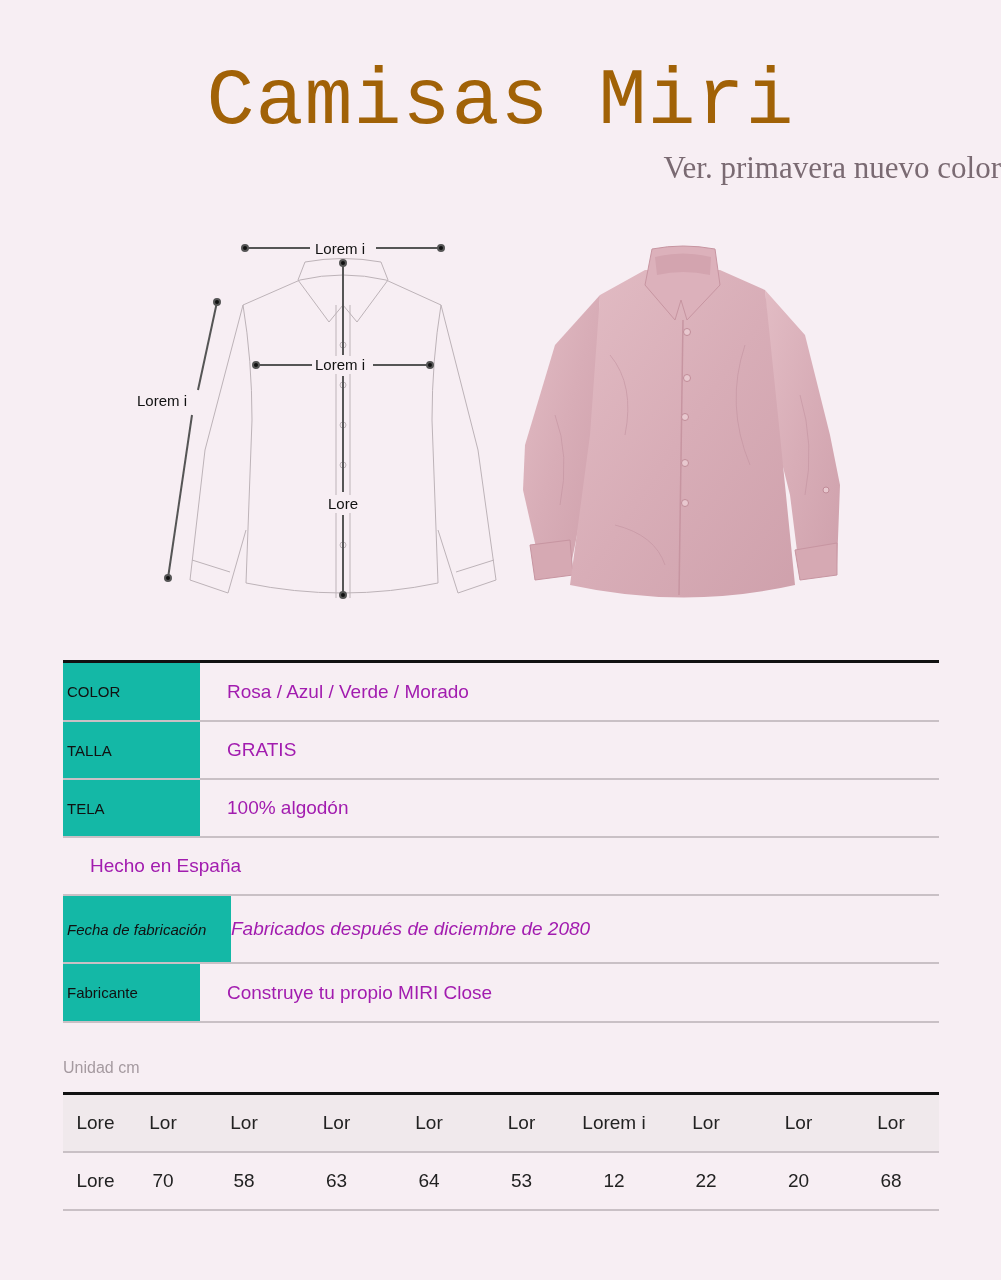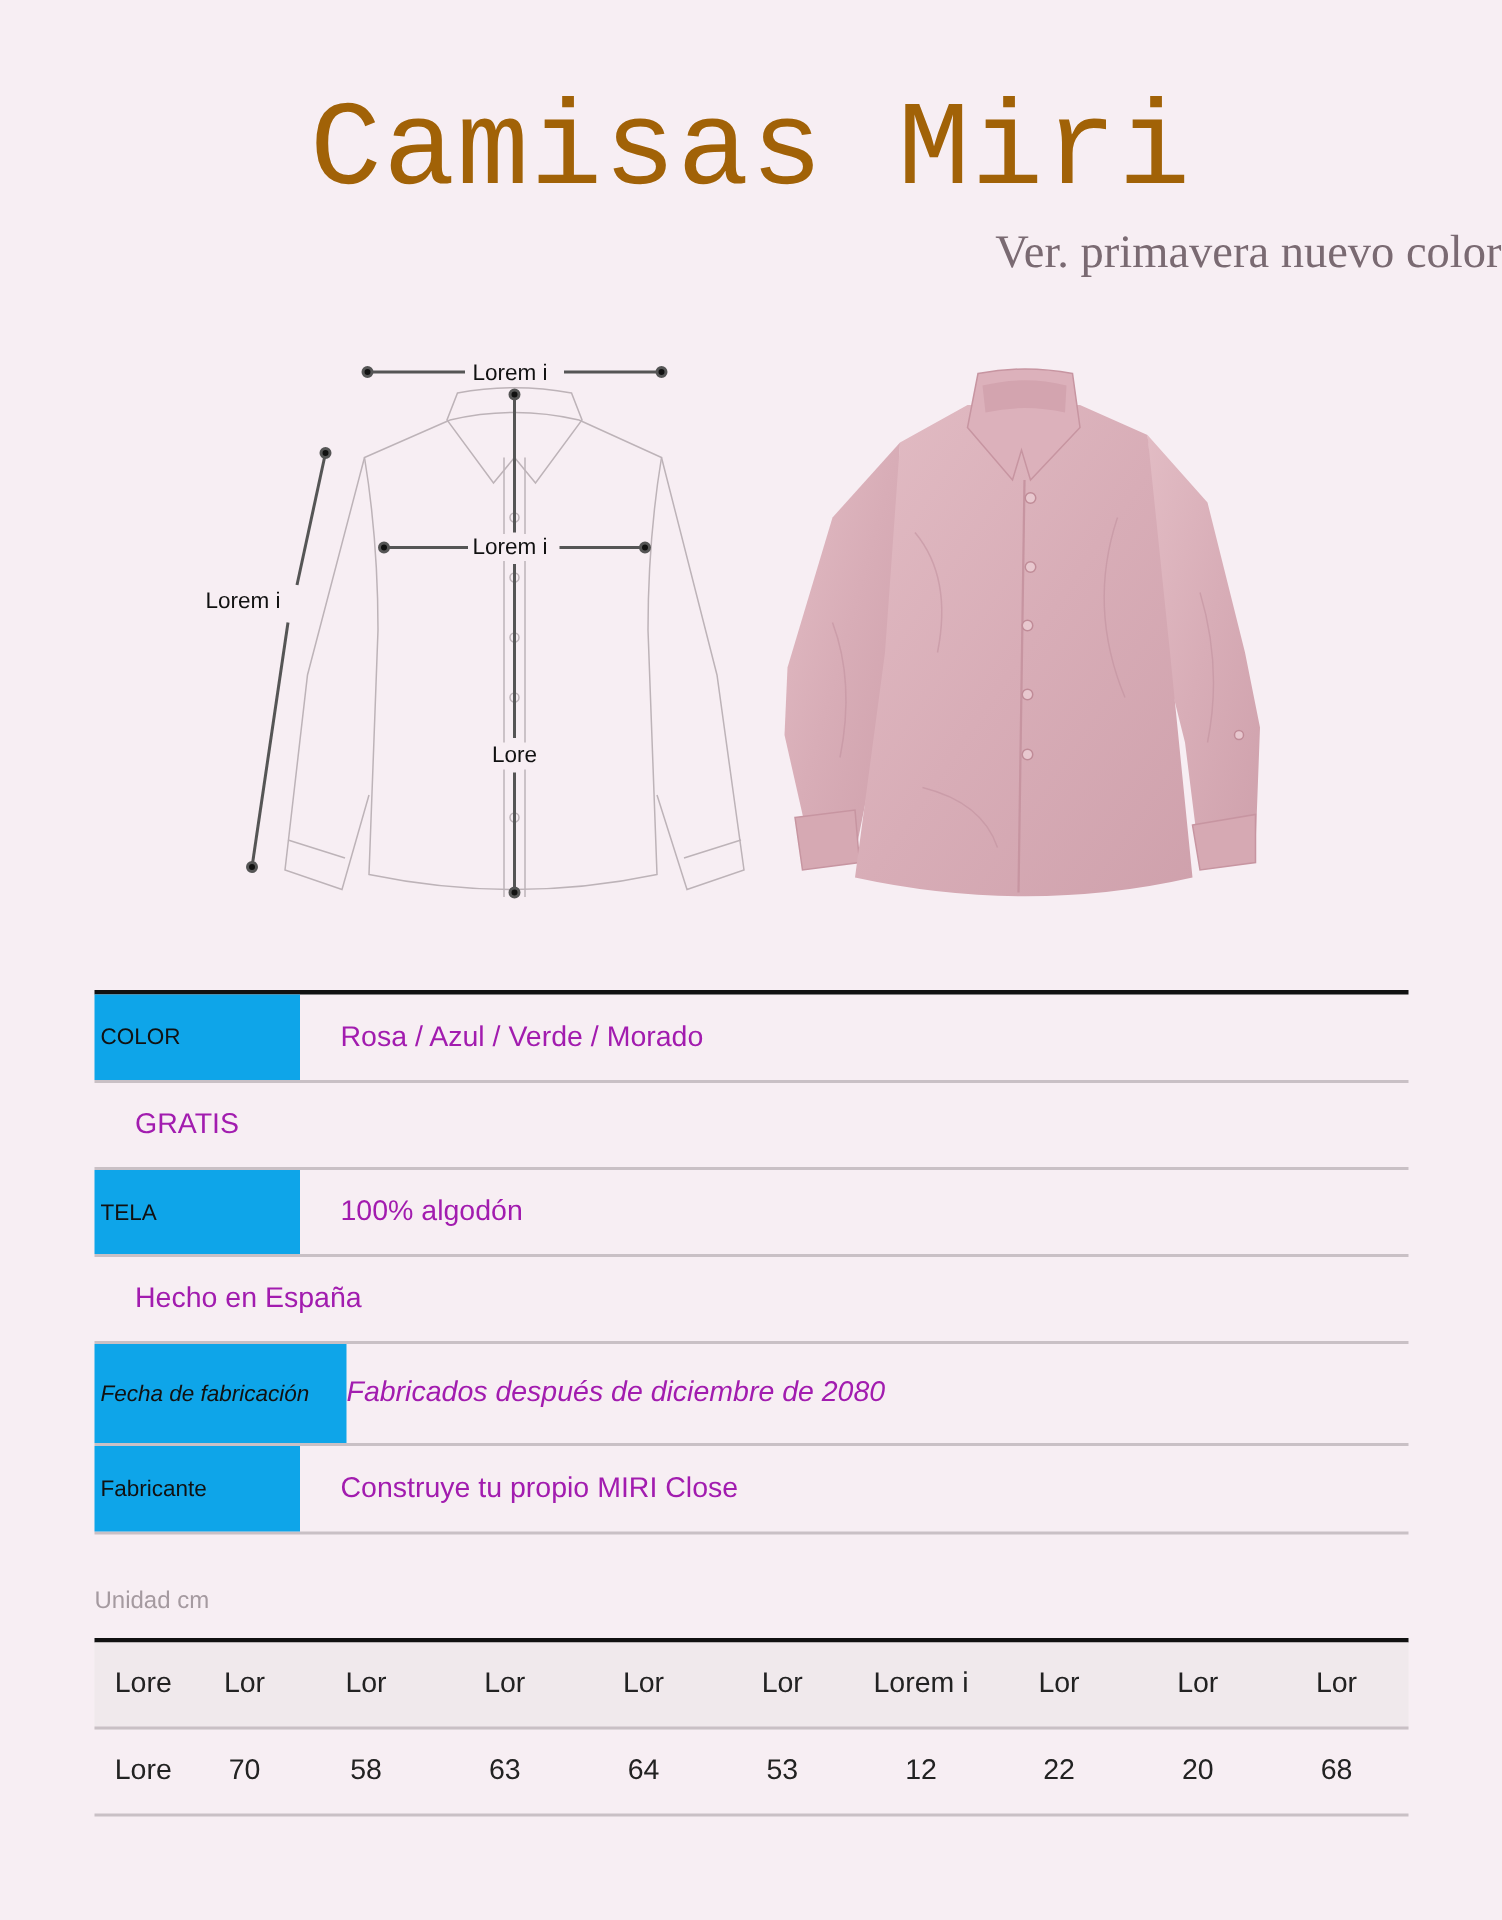--- a/index.html
+++ b/index.html
@@ -28,21 +28,21 @@
     .dim-label {
       position: absolute; font-size: 15px; line-height: 18px; color: #111;
       background: #f7eef3; padding: 0 2px;
     }
     .photo { position: absolute; left: 515px; top: 235px; width: 335px; height: 375px; }
 
     .spec-table { position: absolute; left: 63px; top: 660px; width: 876px; border-top: 3px solid #111; }
     .spec-row { display: flex; align-items: center; border-bottom: 2px solid #c9c0c5; }
     .spec-label {
       width: 137px; padding-left: 4px; font-size: 15px; color: #111;
-      background: #0ea5e9; align-self: stretch; display: flex; align-items: center;
+      background: #14b8a6; align-self: stretch; display: flex; align-items: center;
       box-sizing: border-box;
     }
     .spec-value { padding-left: 27px; font-size: 19px; color: #a21caf; }
 
     .unit-note { position: absolute; left: 63px; top: 1059px; font-size: 16px; color: #a59aa0; }
 
     .size-table { position: absolute; left: 63px; top: 1092px; width: 876px; border-top: 3px solid #111; }
     .size-row { display: flex; align-items: center; height: 56px; border-bottom: 2px solid #c9c0c5; }
     .size-row.head { background: #f0e9ec; }
     .size-cell { font-size: 19px; color: #222; text-align: center; }
@@ -148,20 +148,21 @@
     </g>
   </svg>
 </div>
 
 <div class="spec-table">
   <div class="spec-row" style="height:57px;">
     <div class="spec-label">COLOR</div>
     <div class="spec-value">Rosa / Azul / Verde / Morado</div>
   </div>
   <div class="spec-row" style="height:56px;">
+    <div class="spec-label">TALLA</div>
     <div class="spec-value">GRATIS</div>
   </div>
   <div class="spec-row" style="height:56px;">
     <div class="spec-label">TELA</div>
     <div class="spec-value">100% algodón</div>
   </div>
   <div class="spec-row" style="height:56px;">
     <div class="spec-value">Hecho en España</div>
   </div>
   <div class="spec-row" style="height:66px;font-style:italic;">

